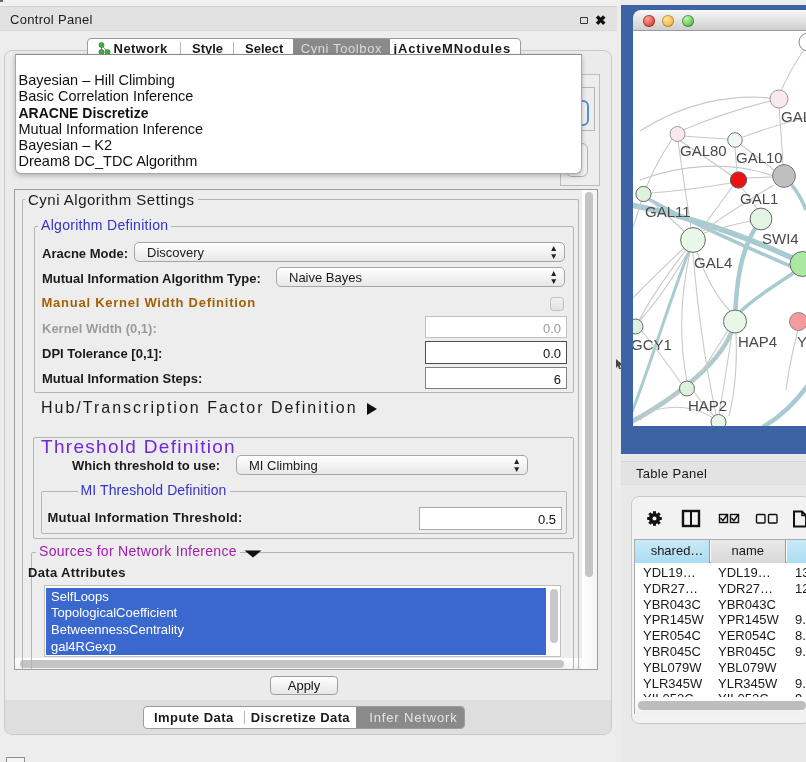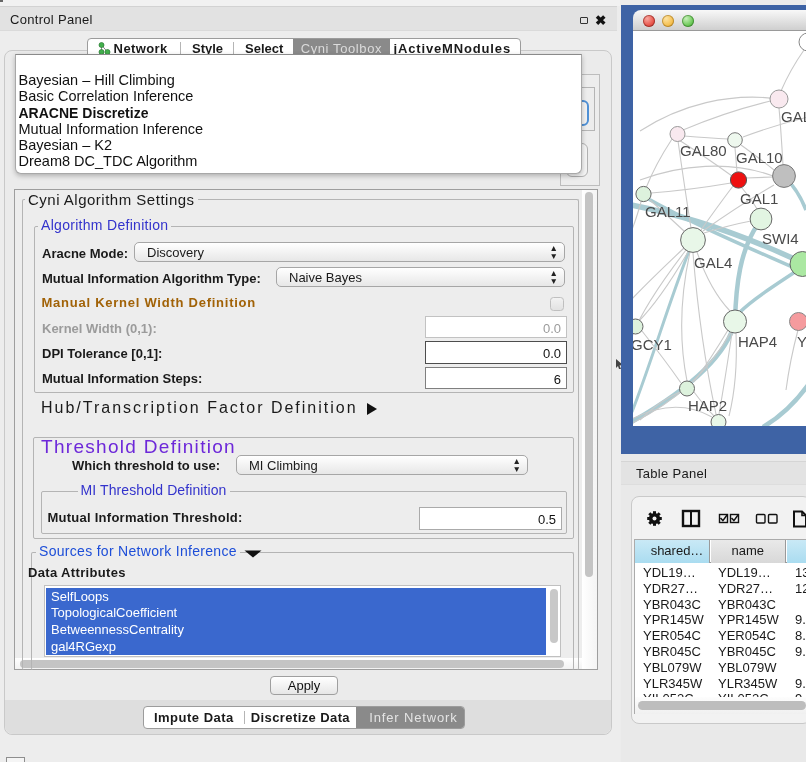--- a/index.html
+++ b/index.html
@@ -93,21 +93,21 @@
     <div class="ar">▲<br>▼</div>
 </div>
 
 <div class="grp" style="left:41px;top:491px;width:526px;height:43px;"></div>
 <div class="grpt" style="left:45.5px;top:484px;color:#3333cc;font-size:14px;letter-spacing:0.1px;margin-left:32px;">MI Threshold Definition</div>
 
 <div class="lbl" style="left:47.5px;top:510px;letter-spacing:0.25px;">Mutual Information Threshold:</div>
 <div class="inp" style="left:419px;top:507px;width:143px;height:23px;border:1px solid #aaa;">0.5</div>
 
 <div class="grp" style="left:31px;top:552px;width:543px;height:118px;border-bottom:none;"></div>
-<div class="grpt" style="left:36px;top:545px;color:#1d4ed8;font-size:14px;letter-spacing:0.3px;">Sources for Network Inference</div>
+<div class="grpt" style="left:36px;top:545px;color:#a21caf;font-size:14px;letter-spacing:0.3px;">Sources for Network Inference</div>
 <svg class="abs" style="left:244px;top:549.5px;z-index:2;" width="18" height="8">
     <polygon points="0.5,0.5 17.5,0.5 9,7.5" fill="#111"></polygon>
   </svg>
 
 <div class="lbl" style="left:28px;top:565px;letter-spacing:0.35px;">Data Attributes</div>
 
 <div class="abs" style="left:44px;top:584.5px;width:517px;height:72.5px;background:#fff;border:1px solid #c0c0c0;"></div>
 <div class="abs" style="left:46px;top:587.5px;width:500px;height:67px;background:#3a68ce;"></div>
 <div class="abs" style="left:51px;top:588.5px;font-size:13px;line-height:16.75px;color:#fff;">SelfLoops<br>TopologicalCoefficient<br>BetweennessCentrality<br>gal4RGexp</div>
 <div class="abs" style="left:550px;top:589px;width:8px;height:54px;background:#c8c8c8;border-radius:4px;"></div>

